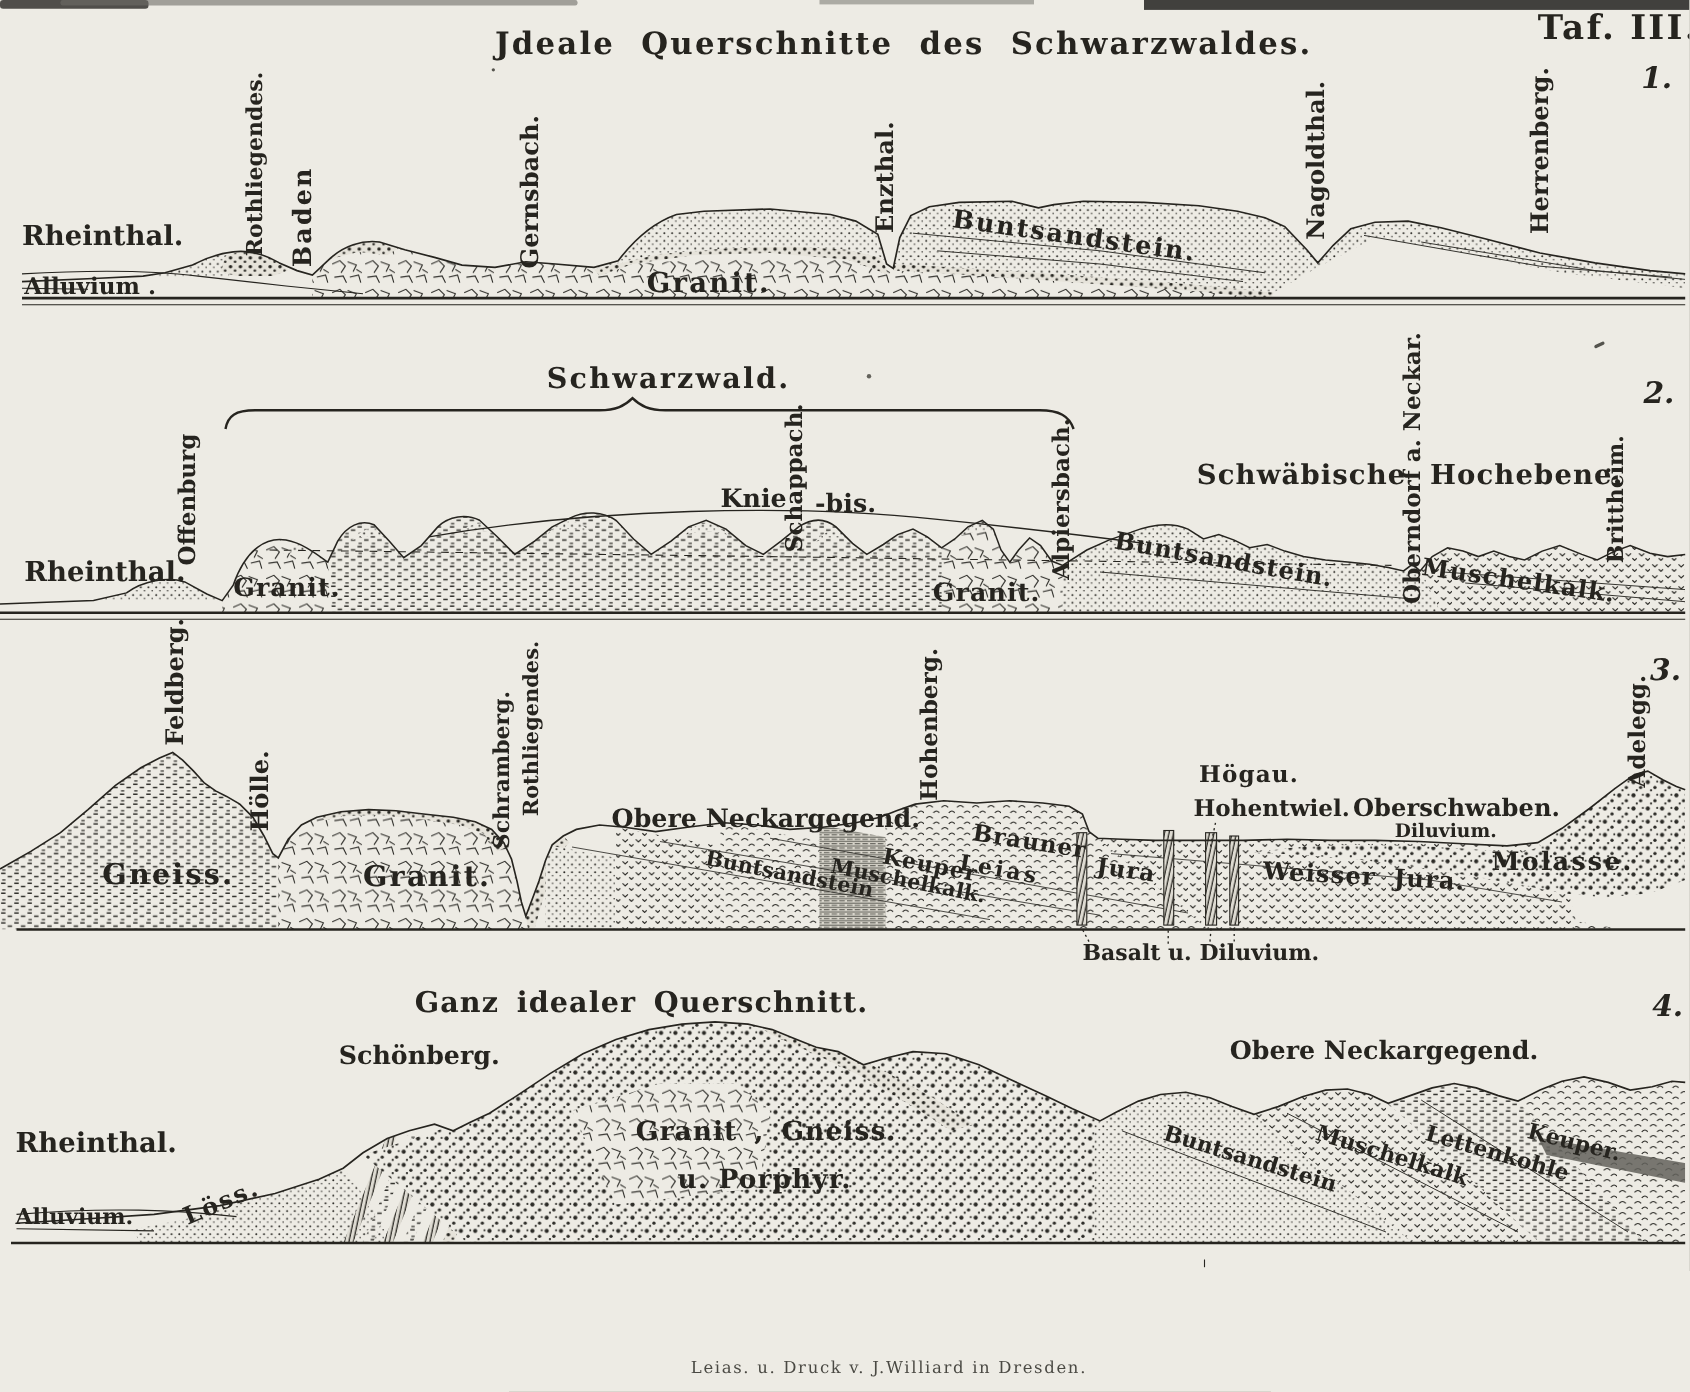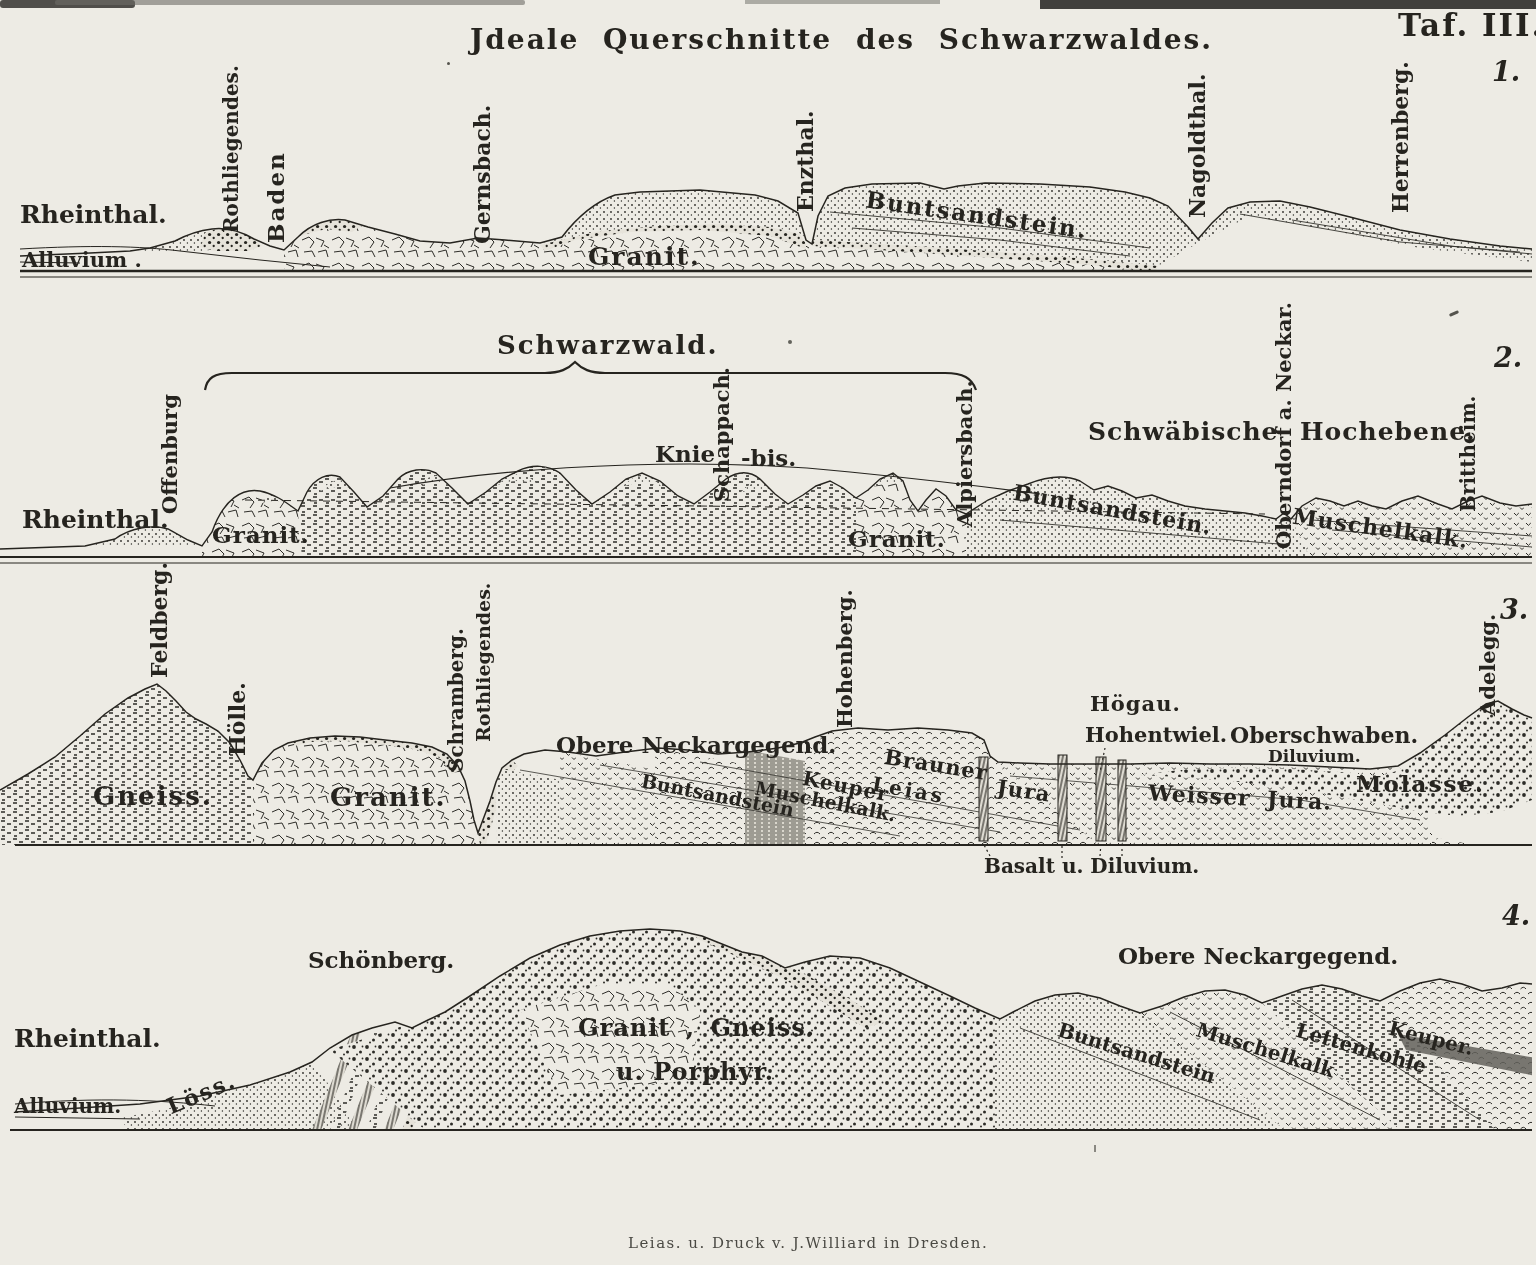--- a/index.html
+++ b/index.html
@@ -164,21 +164,21 @@
         <path fill="#63625c" opacity="0.85" d="M1398,1034 L1536,1058 L1536,1076 L1406,1050 Z"></path>
         <path d="M1020,1028 L1260,1120 M1170,1012 L1380,1120 M1292,1000 L1480,1120" stroke="#33322d" stroke-width="0.9" fill="none"></path>
       </g>
       <path d="M15,1104 C100,1097 160,1100 215,1106 M15,1117 L140,1119" stroke="#26241f" stroke-width="1" fill="none"></path>
       <path d="M15,1112 L80,1108 L140,1104 L200,1096 L250,1085 L290,1072 L312,1062 L330,1048 L352,1035 L372,1028 L395,1022 L412,1028 L428,1020 L445,1012 L470,996 L500,976 L530,958 L560,945 L590,936 L620,931 L650,929 L680,931 L702,936 L722,944 L742,952 L762,956 L785,968 L805,962 L830,956 L860,958 L890,968 L920,982 L950,996 L975,1008 L1000,1019 L1015,1011 L1035,1001 L1055,995 L1078,993 L1100,998 L1120,1006 L1140,1013 L1162,1006 L1184,997 L1205,991 L1225,990 L1245,995 L1262,1003 L1282,996 L1302,989 L1322,985 L1342,989 L1362,996 L1380,1001 L1400,991 L1420,983 L1440,979 L1462,984 L1482,991 L1502,988 L1520,983 L1532,984" stroke="#26241f" stroke-width="1.5" fill="none"></path>
       <path d="M10,1130 H1532" stroke="#26241f" stroke-width="2.2" fill="none"></path>
       <path d="M1095,1145 L1095,1152" stroke="#26241f" stroke-width="1" fill="none"></path>
     </g>
   </svg>
 
-  <div id="title" class="hl" style="left:470px;top:26px;">Jdeale Querschnitte des Schwarzwaldes.</div>
+  <div id="title" class="hl" style="left:450px;top:26px;">Jdeale Querschnitte des Schwarzwaldes.</div>
   <div id="tafel" class="hl" style="left:1398px;top:10px;">Taf. III.</div>
   <div id="credit" class="hl" style="left:628px;top:1236px;">Leias. u. Druck v. J.Williard in Dresden.</div>
 
   <div class="num" style="left:1492px;top:56px;">1.</div>
   <div class="num" style="left:1494px;top:342px;">2.</div>
   <div class="num" style="left:1500px;top:594px;">3.</div>
   <div class="num" style="left:1502px;top:900px;">4.</div>
 
   <div class="hl" style="left:20px;top:202px;font-size:25px;">Rheinthal.</div>
   <div class="hl" style="left:22px;top:249px;font-size:21px;">Alluvium .</div>
@@ -223,20 +223,21 @@
   <div class="vl" style="left:834px;top:728px;font-size:21px;">Hohenberg.</div>
   <div class="hl" style="left:1090px;top:693px;font-size:21px;letter-spacing:1px;">Högau.</div>
   <div class="hl" style="left:1062px;top:724px;font-size:21px;margin-left:23px;">Hohentwiel.</div>
   <div class="hl" style="left:1230px;top:724px;font-size:22px;">Oberschwaben.</div>
   <div class="hl" style="left:1268px;top:748px;font-size:17px;">Diluvium.</div>
   <div class="hl" style="left:1356px;top:772px;font-size:23px;letter-spacing:2px;">Molasse.</div>
   <div class="hl" style="left:1148px;top:786px;font-size:22px;word-spacing:8px;letter-spacing:1px;transform:rotate(3deg);">Weisser Jura.</div>
   <div class="hl" style="left:984px;top:856px;font-size:20px;">Basalt u. Diluvium.</div>
   <div class="vl" style="left:1477px;top:716px;font-size:21px;">Adelegg.</div>
 
+  <div class="hl" style="left:377px;top:899px;font-size:26px;letter-spacing:1px;word-spacing:6px;">Ganz idealer Querschnitt.</div>
   <div class="hl" style="left:1118px;top:944px;font-size:23px;">Obere Neckargegend.</div>
   <div class="hl" style="left:308px;top:948px;font-size:23px;">Schönberg.</div>
   <div class="hl" style="left:14px;top:1026px;font-size:25px;">Rheinthal.</div>
   <div class="hl" style="left:14px;top:1096px;font-size:20px;">Alluvium.</div>
   <div class="hl" style="left:165px;top:1082px;font-size:22px;letter-spacing:2px;transform:rotate(-23deg);">Löss.</div>
   <div class="hl" style="left:578px;top:1016px;font-size:24px;word-spacing:6px;letter-spacing:1px;">Granit , Gneiss.</div>
   <div class="hl" style="left:616px;top:1060px;font-size:24px;letter-spacing:1px;">u. Porphyr.</div>
   <div class="hl" style="left:1055px;top:1043px;font-size:20px;transform:rotate(17deg);">Buntsandstein</div>
   <div class="hl" style="left:1194px;top:1040px;font-size:20px;transform:rotate(17deg);">Muschelkalk</div>
   <div class="hl" style="left:1294px;top:1038px;font-size:20px;transform:rotate(16deg);">Lettenkohle</div>

